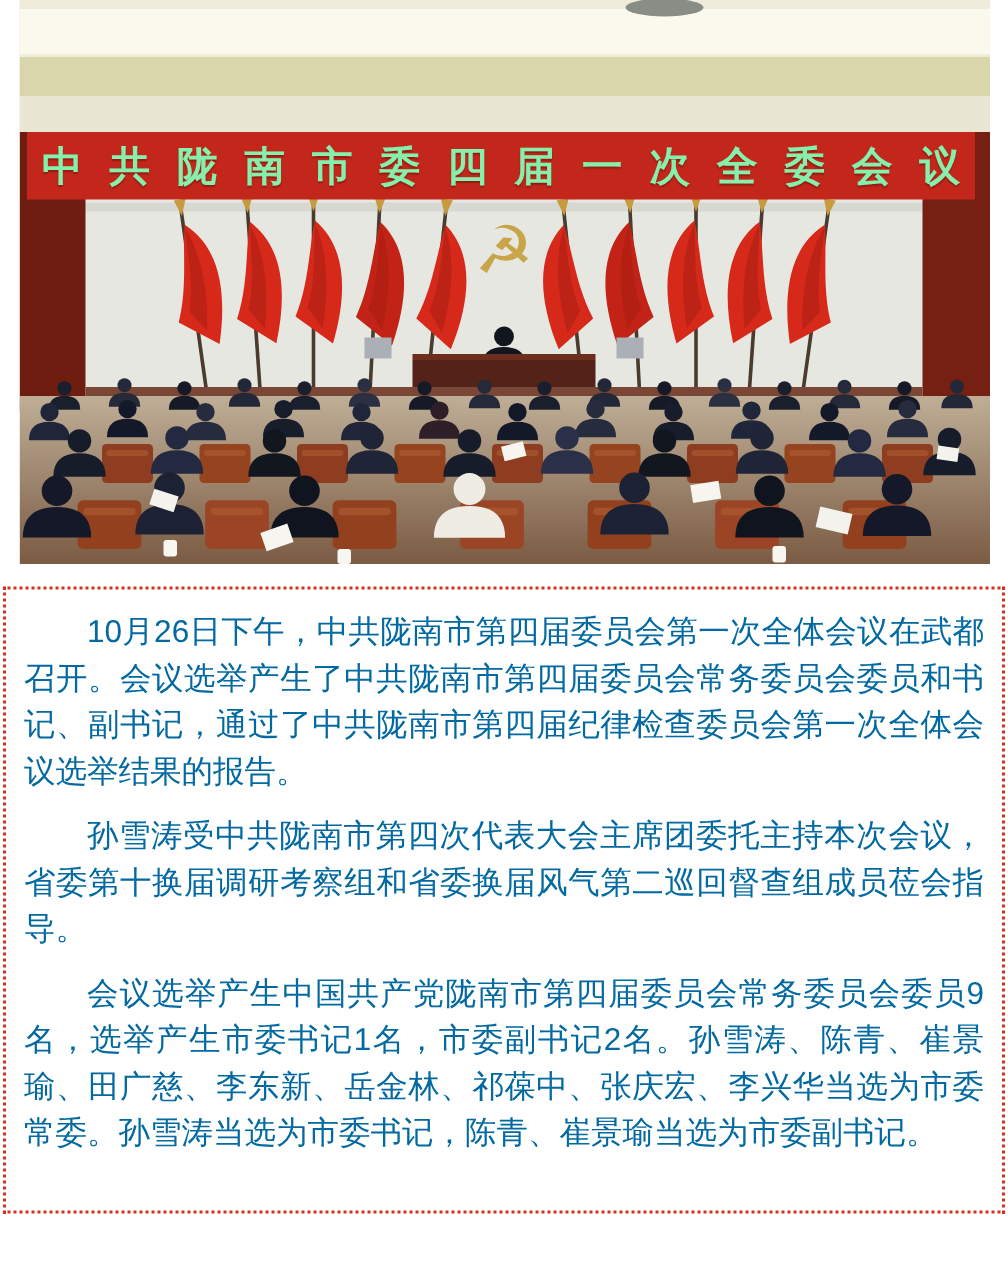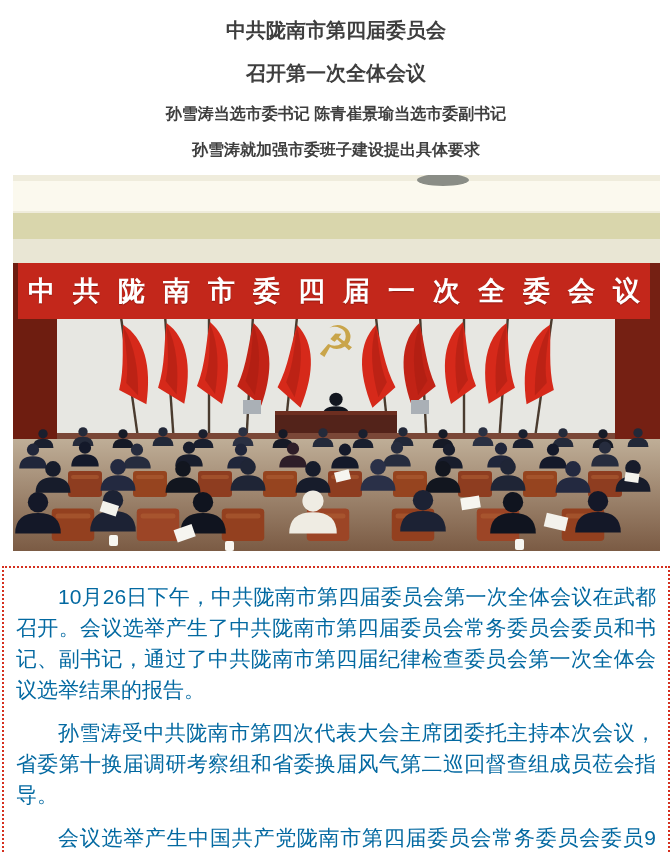--- a/index.html
+++ b/index.html
@@ -15,24 +15,24 @@
   .hl.lg { font-size: 20px; line-height: 26px; margin: 0 0 17px; }
   .hl.sm { font-size: 16px; line-height: 21px; margin: 0 0 15px; }
 
   
   .photo {
     position: relative; width: 647px; height: 376px;
     margin: 0 12px 0 13px; overflow: hidden; background: #efecdc;
   }
   .photo svg.scene { position: absolute; left: 0; top: 0; display: block; }
   .stage-banner {
-    position: absolute; left: 5px; right: 10px; top: 88px; height: 56px;
+    position: absolute; left: 5px; right: 10px; top: 88px; height: 45px;
     background: #c3271b;
     display: flex; align-items: center; justify-content: center;
-    color: #ffffff; font-size: 27px; font-weight: bold;
+    color: #86efac; font-size: 27px; font-weight: bold;
     letter-spacing: 18px; text-indent: 18px; white-space: nowrap;
     text-shadow: 0 1px 1px rgba(90,10,5,.45);
     z-index: 3;
   }
   .watermark {
     position: absolute; right: 20px; bottom: 14px; z-index: 4;
     display: flex; align-items: center; gap: 7px;
     color: rgba(255,255,255,.88); font-size: 23px; letter-spacing: 2px;
   }
   .watermark .wm-icon { opacity: .9; }
@@ -48,26 +48,20 @@
     font-size: 21px; line-height: 31px; color: #0369a1;
     text-indent: 2em; margin: 0 0 12px;
     text-align: justify;
   }
 </style>
 </head>
 <body>
 
 <div class="page">
 
-  <header class="headlines">
-    <h1 class="hl lg">中共陇南市第四届委员会</h1>
-    <h1 class="hl lg">召开第一次全体会议</h1>
-    <h2 class="hl sm">孙雪涛当选市委书记 陈青崔景瑜当选市委副书记</h2>
-    <h2 class="hl sm">孙雪涛就加强市委班子建设提出具体要求</h2>
-  </header>
 
   <figure class="photo">
     <svg class="scene" width="647" height="376" viewBox="0 0 647 376">
       <defs>
         <linearGradient id="floorG" x1="0" y1="0" x2="0" y2="1">
           <stop offset="0" stop-color="#bfae97"></stop>
             <stop offset="1" stop-color="#7b5b44"></stop>
         </linearGradient>
         <g id="p">
           <circle cx="0" cy="-24" r="8.5" fill="currentColor"></circle>

